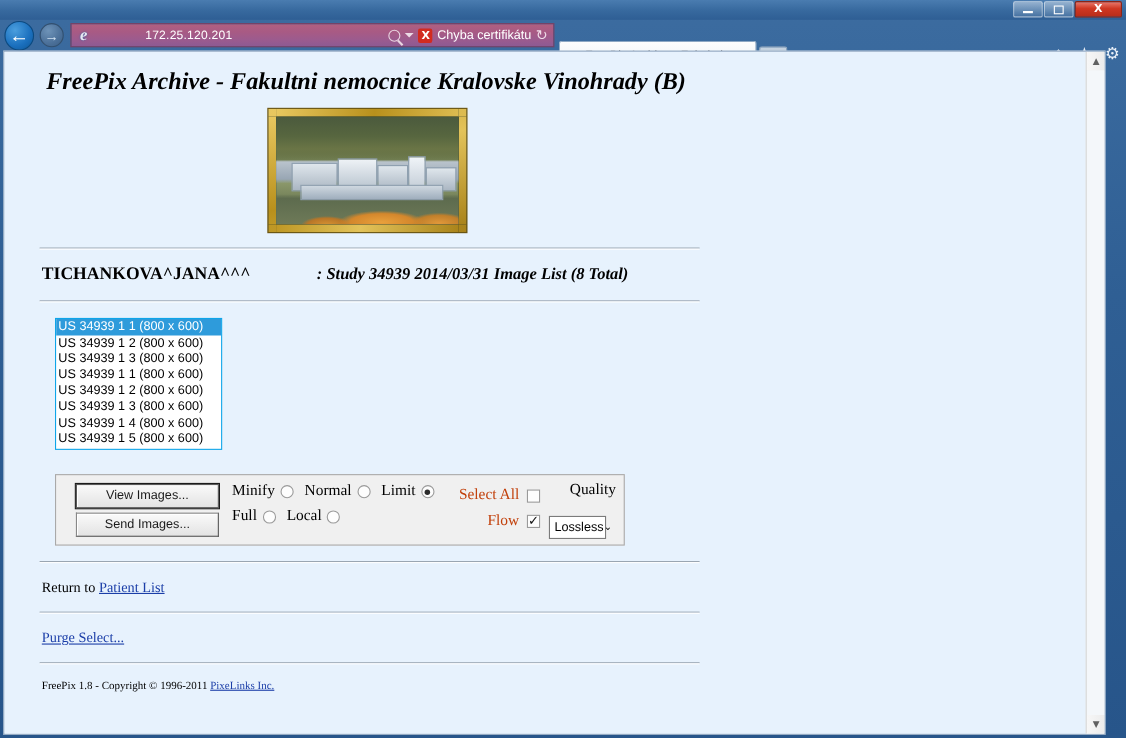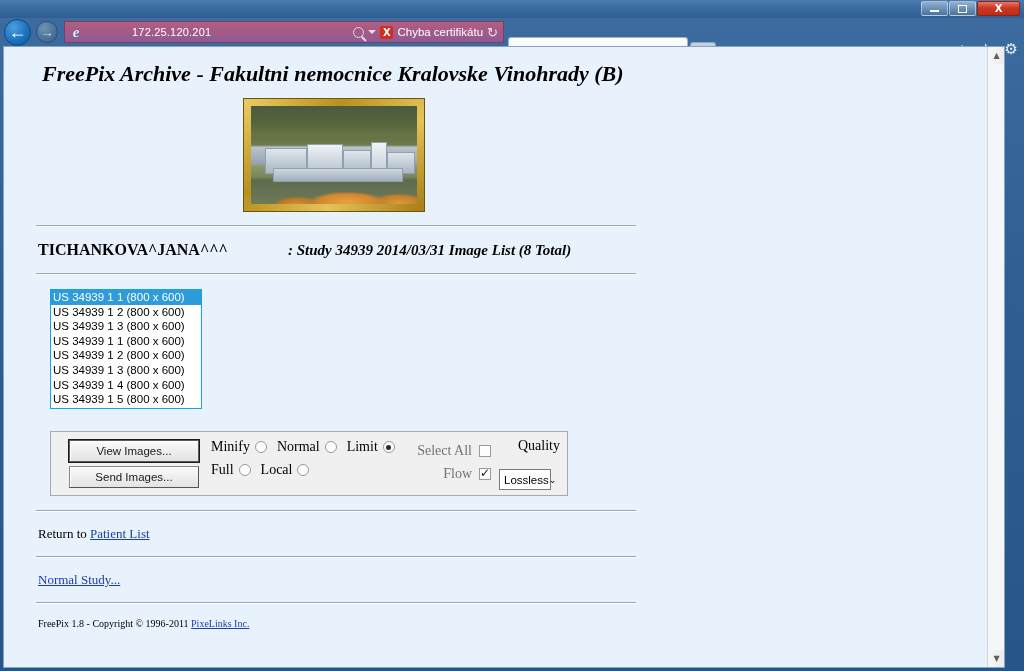--- a/index.html
+++ b/index.html
@@ -334,21 +334,21 @@
     border: 1px solid #9a9a9a; background:#fdfdfd;
     position: relative;
   }
   .check.on::after {
     content:'✓'; position:absolute; left: 0px; top: -3px;
     font-size: 12px; color:#111; font-family:"DejaVu Sans", sans-serif;
   }
 
   .sel-group {
     position: absolute; left: 352px; top: 7px; width: 88px;
-    font-size: 14px; color: #737373;
+    font-size: 14px; color: #c2410c;
   }
   .sel-row { display:flex; align-items:center; justify-content:flex-end; height: 23px; gap:7px; }
 
   .quality-group {
     position: absolute; left: 448px; top: 6px; width: 80px;
     text-align: center; font-size: 14px;
   }
   .quality-label { margin-bottom: 15px; }
   .quality-select {
     width: 52px; height: 21px;
@@ -515,21 +515,21 @@
 
         <hr class="rule">
 
         <div class="footer-text blk">
           <span>Return to </span><a class="link" href="#">Patient List</a>
         </div>
 
         <hr class="rule">
 
         <div class="footer-text blk">
-          <a class="link" href="#">Normal Study...</a>
+          <a class="link" href="#">Purge Select...</a>
         </div>
 
         <hr class="rule">
 
         <div class="footer-text small blk">
           <span>FreePix 1.8 - Copyright © 1996-2011 </span><a class="link" href="#">PixeLinks Inc.</a>
         </div>
 
       </div>
     </div>

